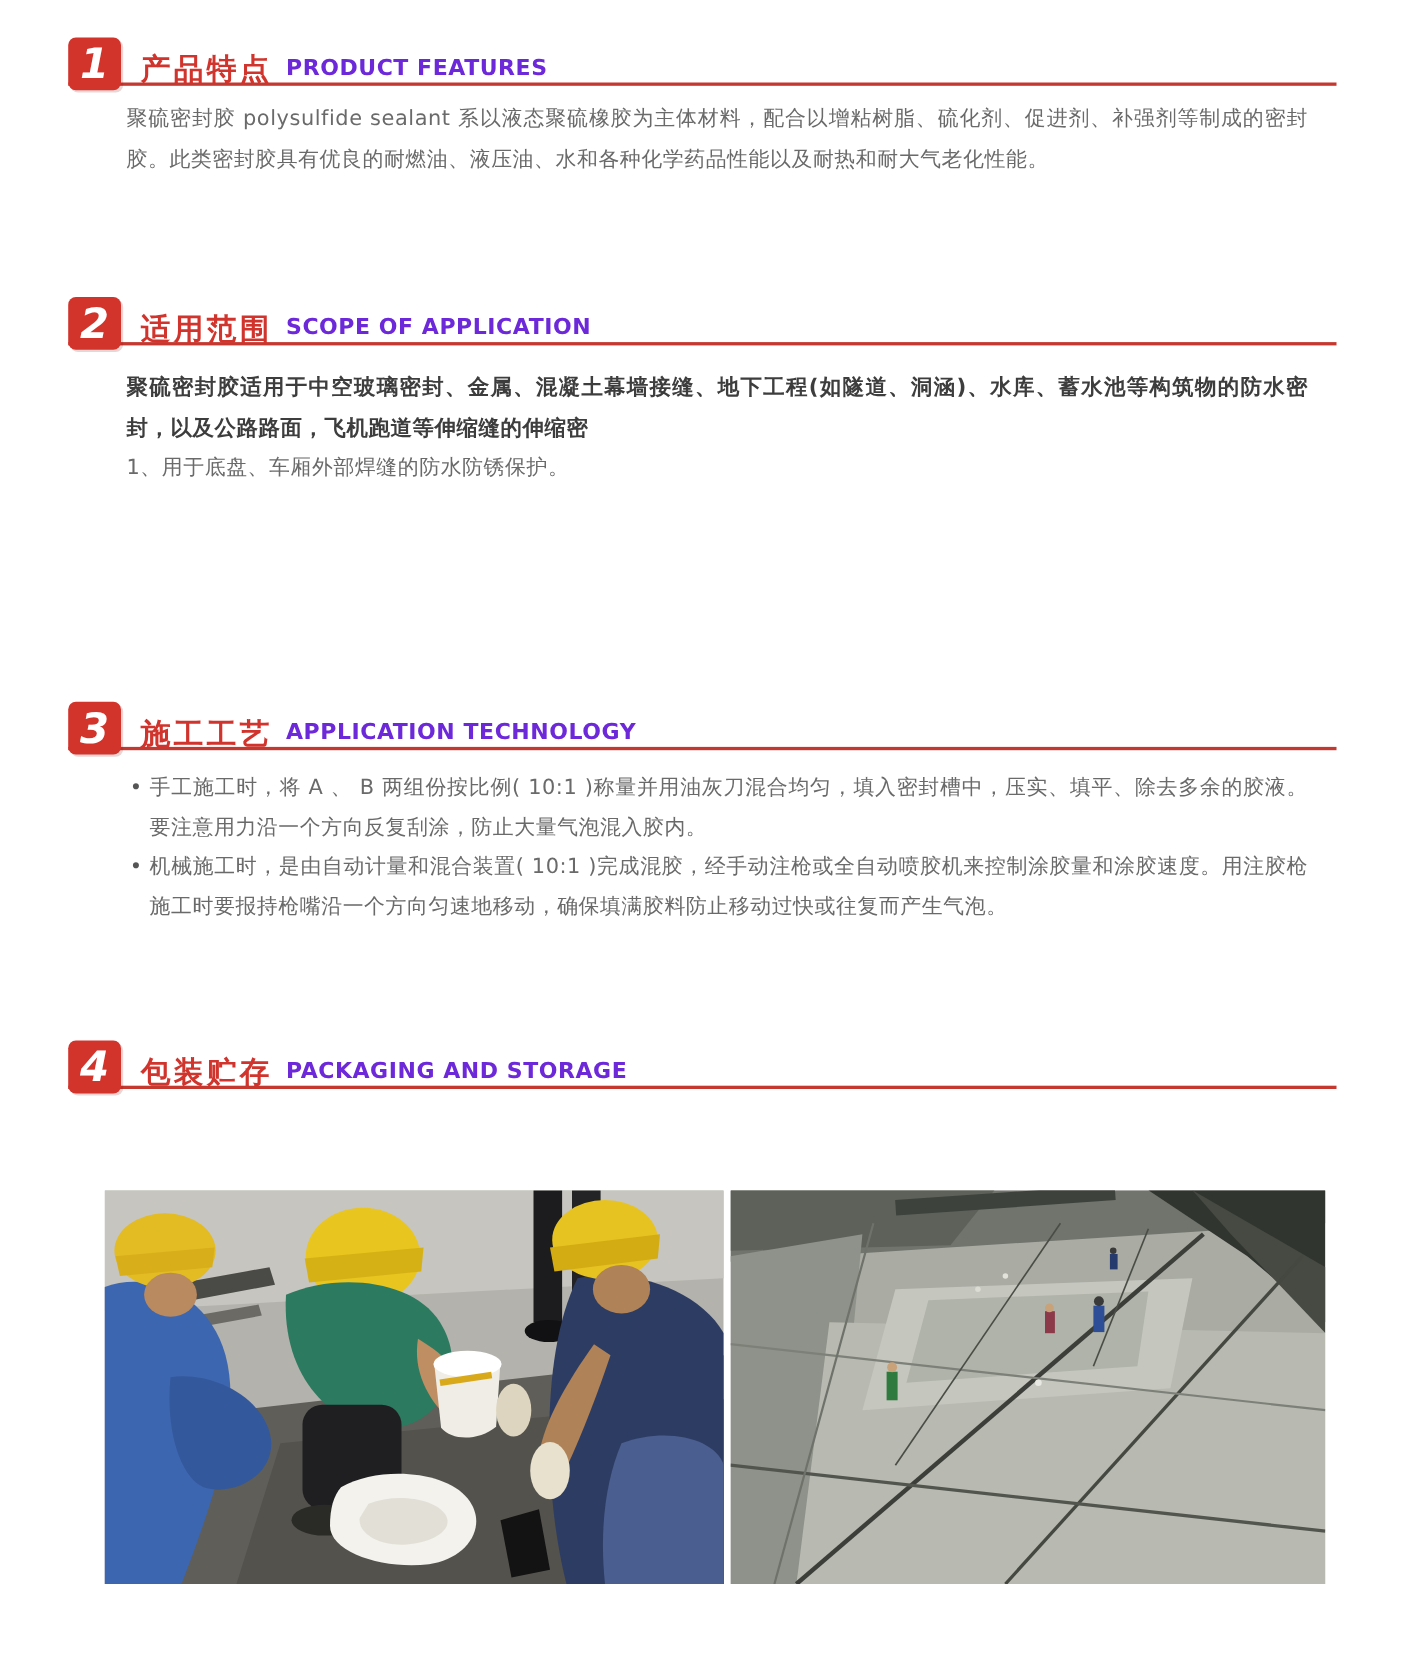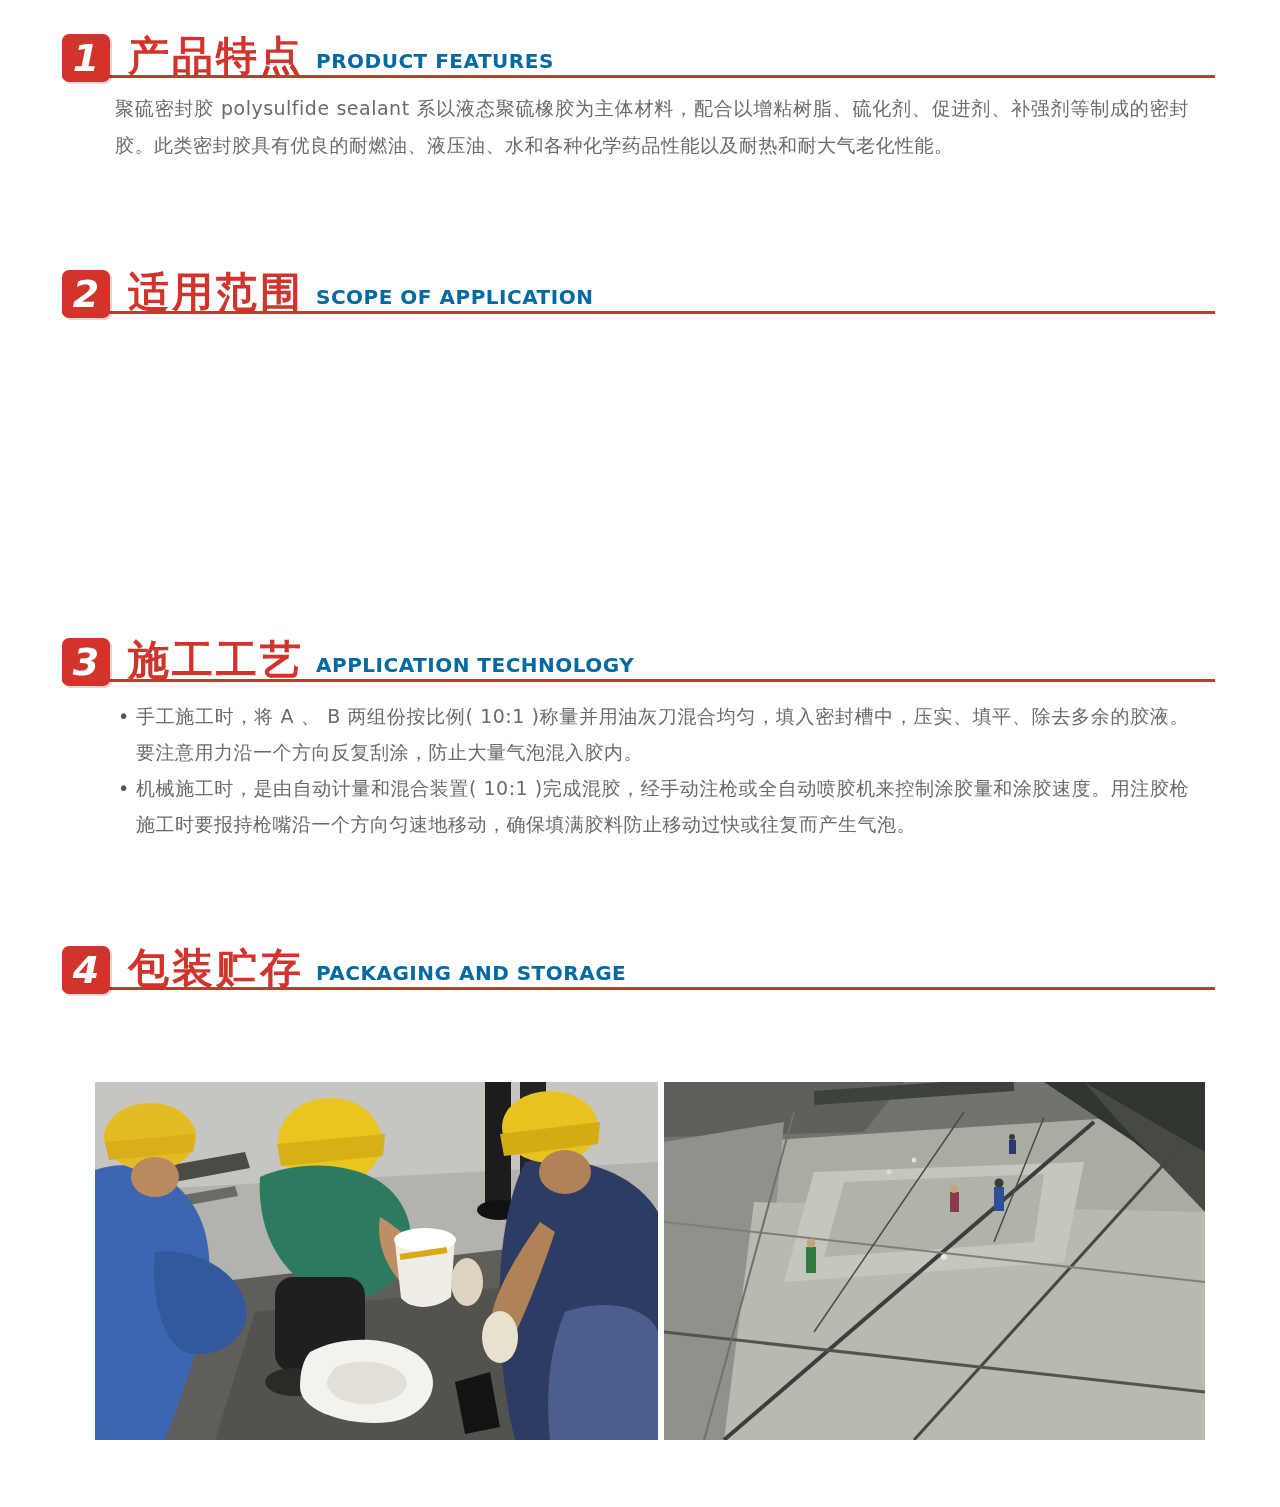--- a/index.html
+++ b/index.html
@@ -33,33 +33,33 @@
     font-weight: bold;
     font-style: italic;
     display: flex;
     align-items: center;
     justify-content: center;
     flex: 0 0 auto;
   }
   .title-zh {
     margin-left: 18px;
     margin-bottom: -2px;
-    font-size: 41px;
+    font-size: 27px;
     line-height: 1;
     font-weight: bold;
     color: #d0342c;
     letter-spacing: 3px;
     white-space: nowrap;
   }
   .title-en {
     margin-left: 12px;
     margin-bottom: 2px;
     font-size: 20px;
     font-weight: 600;
-    color: #0369a1;
+    color: #6d28d9;
     letter-spacing: 0.5px;
     white-space: nowrap;
   }
 
   
   .body-block {
     position: absolute;
     left: 115px;
     width: 1074px;
     font-size: 19px;
@@ -135,21 +135,23 @@
     <div class="title-zh">产品特点</div>
     <div class="title-en">PRODUCT FEATURES</div>
   </div>
   <div class="body-block" id="sec1-body">聚硫密封胶 polysulfide sealant 系以液态聚硫橡胶为主体材料，配合以增粘树脂、硫化剂、促进剂、补强剂等制成的密封胶。此类密封胶具有优良的耐燃油、液压油、水和各种化学药品性能以及耐热和耐大气老化性能。</div>
 
   <div class="section-header" id="sec2-header">
     <div class="badge">2</div>
     <div class="title-zh">适用范围</div>
     <div class="title-en">SCOPE OF APPLICATION</div>
   </div>
+  <div class="lead-block" id="sec2-lead">聚硫密封胶适用于中空玻璃密封、金属、混凝土幕墙接缝、地下工程(如隧道、洞涵)、水库、蓄水池等构筑物的防水密封，以及公路路面，飞机跑道等伸缩缝的伸缩密</div>
   <div class="num-list" id="sec2-list">
+    <div class="num-item">1、用于底盘、车厢外部焊缝的防水防锈保护。</div>
   </div>
 
   <div class="section-header" id="sec3-header">
     <div class="badge">3</div>
     <div class="title-zh">施工工艺</div>
     <div class="title-en">APPLICATION TECHNOLOGY</div>
   </div>
   <div class="bullet-list" id="sec3-list">
     <div class="bullet-item">
       <div class="bullet-marker">•</div>

